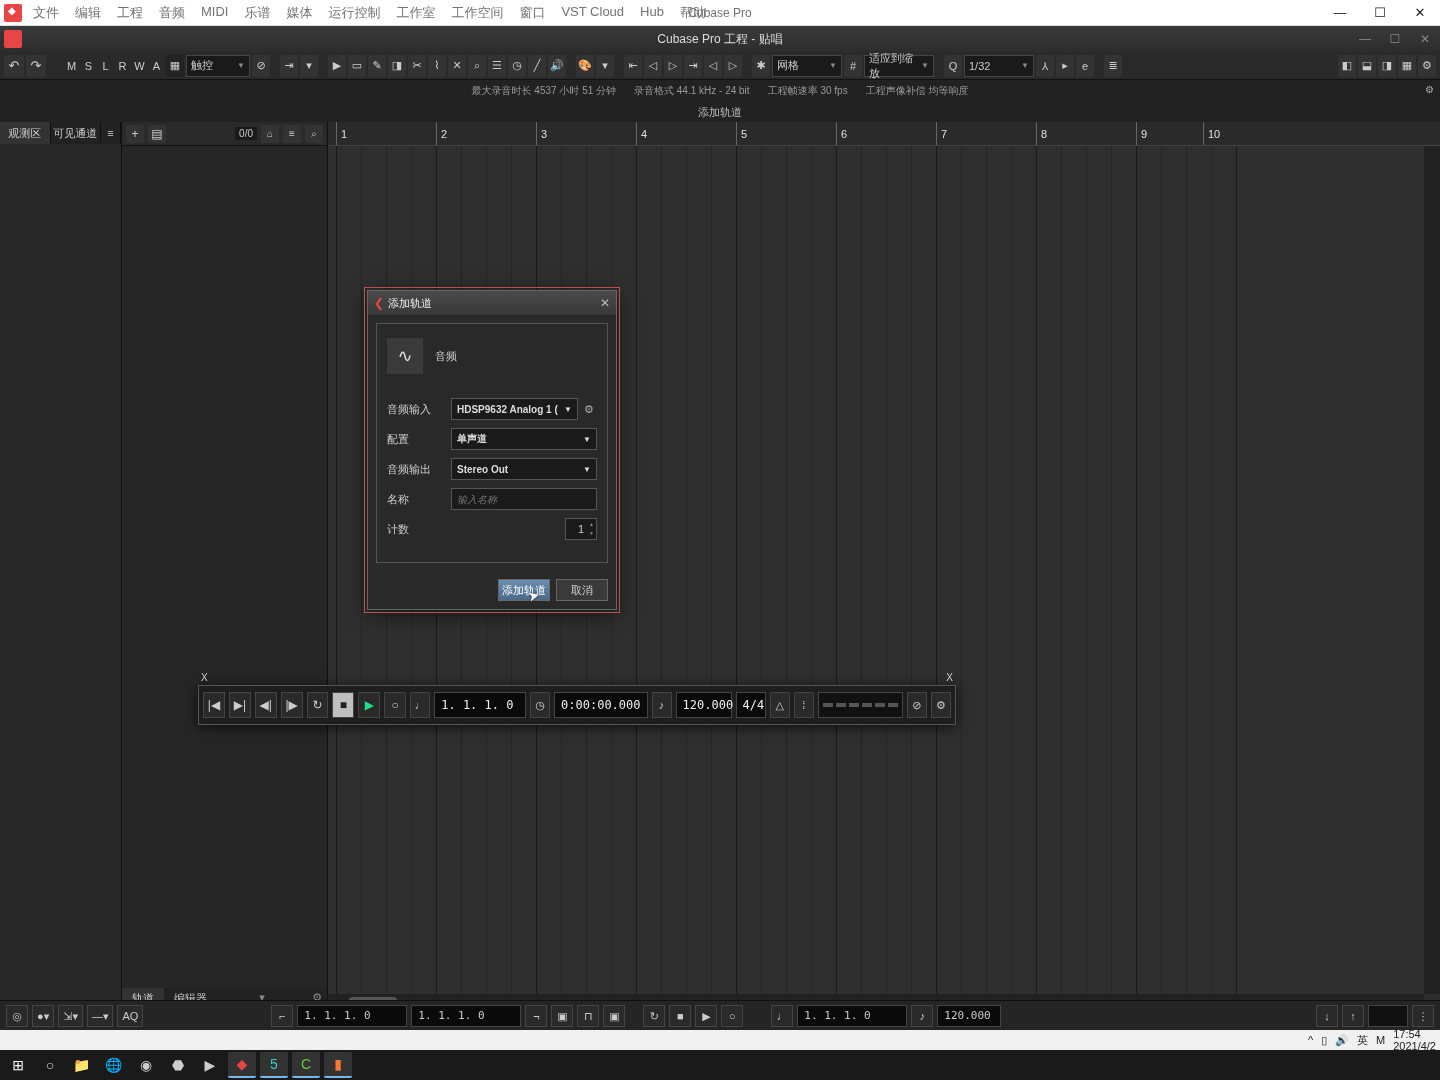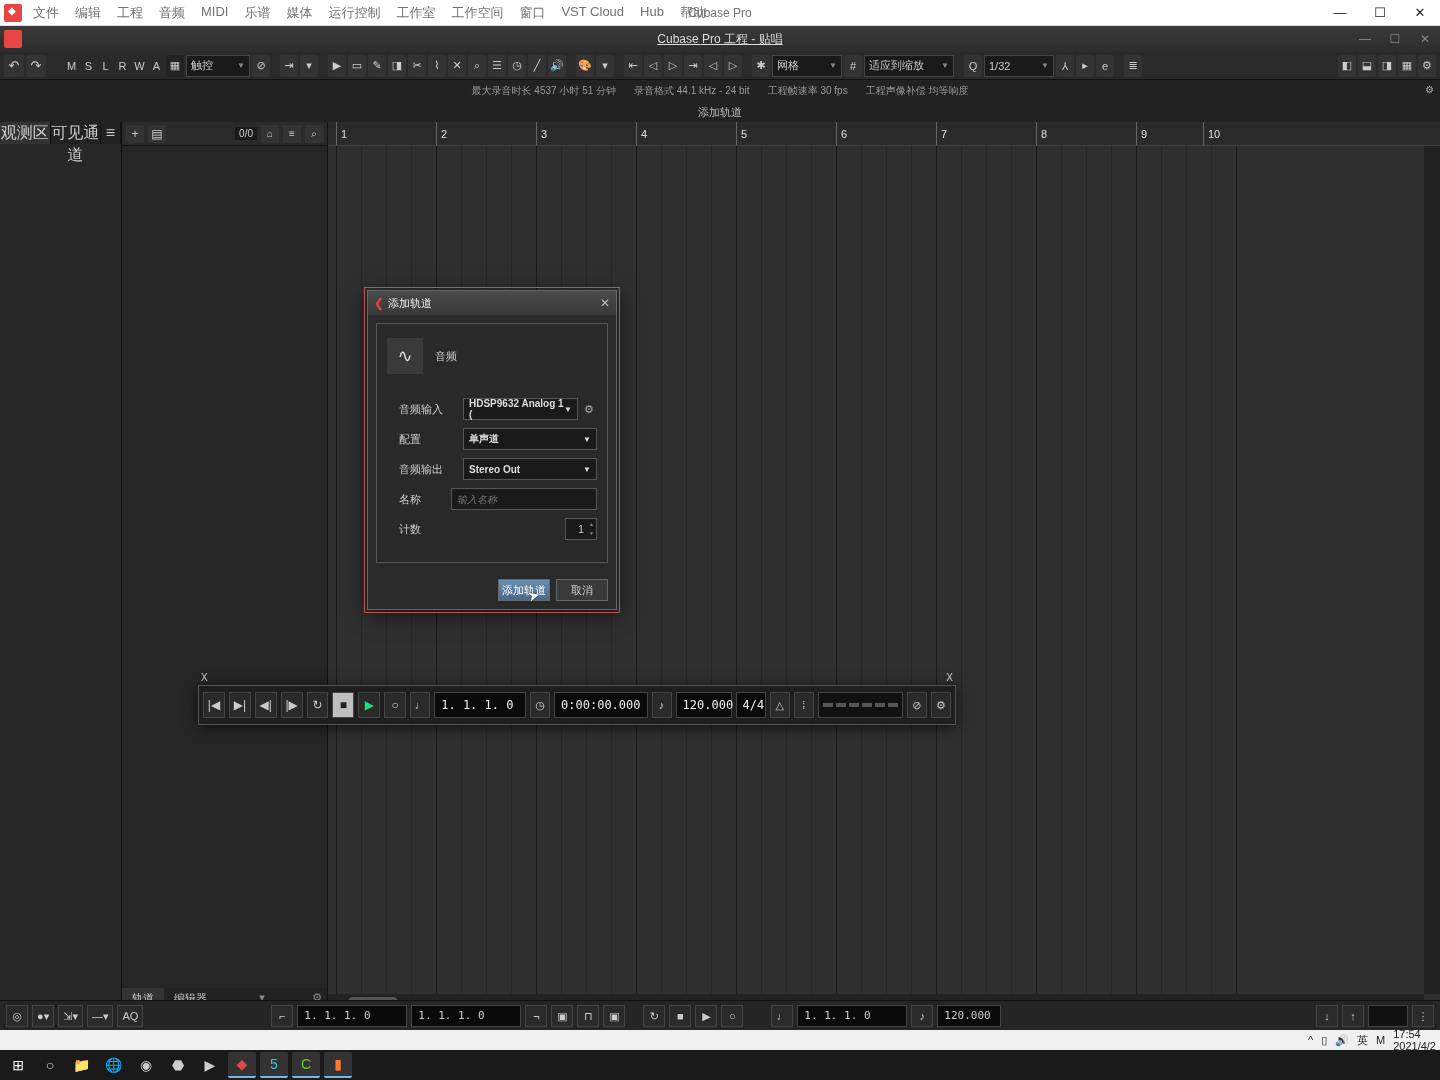--- a/index.html
+++ b/index.html
@@ -11,21 +11,21 @@
 .os-titlebar .app-ico::after { content:"◆"; color:#fff; font-size:10px; position:absolute; top:1px; left:4px; }
 .menu-row { display:flex; gap:2px; }
 .menu-row span { padding:4px 7px; color:#737373; font-size:13px; cursor:default; }
 .os-title { position:absolute; left:50%; transform:translateX(-50%); color:#737373; font-size:12px; }
 .winctl { margin-left:auto; display:flex; }
 .winctl div { width:40px; height:26px; text-align:center; line-height:26px; color:#222; font-size:13px; }
 
 
 .sub-titlebar { height:26px; background:linear-gradient(#3a3a3a,#2c2c2c); display:flex; align-items:center; position:relative; }
 .sub-titlebar .app-ico { width:18px; height:18px; margin:0 4px; background:#e84545; border-radius:2px; }
-.sub-title { position:absolute; left:50%; transform:translateX(-50%); color:#ddd; font-size:12px;text-decoration:underline; }
+.sub-title { position:absolute; left:50%; transform:translateX(-50%); color:#ddd; font-size:12px; }
 .sub-winctl { margin-left:auto; display:flex; }
 .sub-winctl div { width:30px; text-align:center; color:#888; font-size:12px; }
 
 
 .main-toolbar { height:28px; background:#2a2a2a; display:flex; align-items:center; padding:0 4px; gap:2px; border-bottom:1px solid #111; }
 .tb-btn { width:18px; height:22px; display:flex; align-items:center; justify-content:center; color:#ccc; font-size:11px; background:#333; border-radius:2px; }
 .tb-btn.dk { background:#232323; }
 .tb-letter { width:15px; height:20px; text-align:center; line-height:20px; color:#ccc; background:#2a2a2a; font-size:11px; }
 .tb-sep { width:6px; }
 .tb-combo { height:22px; background:#1a1a1a; border:1px solid #444; display:flex; align-items:center; padding:0 4px; color:#ccc; font-size:11px; }
@@ -36,21 +36,21 @@
 
 
 .info-strip { height:22px; background:#222; display:flex; align-items:center; justify-content:center; gap:18px; color:#999; font-size:10px; position:relative; }
 .info-strip .gear { position:absolute; right:6px; top:4px; color:#aaa; }
 .no-sel { height:20px; background:#222; text-align:center; line-height:20px; color:#bbb; font-size:11px; }
 
 
 .workspace { position:absolute; top:122px; left:0; right:0; bottom:70px; display:flex; background:#1e1e1e; }
 .inspector { width:122px; background:#272727; display:flex; flex-direction:column; border-right:1px solid #111; }
 .insp-tabs { display:flex; height:22px; background:#222; }
-.insp-tabs span { flex:1; text-align:center; line-height:22px; font-size:16px; color:#ccc; border-right:1px solid #111; }
+.insp-tabs span { flex:1; text-align:center; line-height:22px; font-size:11px; color:#ccc; border-right:1px solid #111; }
 .insp-tabs span.act { background:#333; }
 .tracklist { width:206px; background:#262626; border-right:1px solid #111; position:relative; }
 .tl-header { height:24px; display:flex; align-items:center; gap:4px; padding:0 4px; background:#2a2a2a; border-bottom:1px solid #111; }
 .tl-header .add { width:18px; height:18px; background:#333; text-align:center; line-height:18px; border-radius:2px; font-size:12px; }
 .tl-header .count { margin-left:auto; font-size:10px; background:#1a1a1a; padding:1px 4px; }
 .tl-header .ico { width:18px; height:18px; background:#333; text-align:center; line-height:18px; font-size:10px; }
 .tracklist-tabs { position:absolute; bottom:0; left:0; right:0; height:22px; display:flex; background:#222; }
 .tracklist-tabs span { padding:3px 10px; font-size:11px; color:#ccc; }
 .tracklist-tabs span.act { background:#333; }
 .tracklist-tabs .sm { margin-left:auto; padding:3px 5px; color:#888; }
@@ -69,21 +69,21 @@
 .dialog { position:absolute; top:290px; left:367px; width:250px; background:#2a2a2a; border:1px solid #666; box-shadow:0 4px 20px rgba(0,0,0,.6); z-index:50; outline:1px solid #c0504e; outline-offset:2px;}
 .dlg-title { height:24px; display:flex; align-items:center; padding:0 6px; background:linear-gradient(#4a4a4a,#383838); }
 .dlg-title .ico { color:#e84545; font-size:12px; margin-right:4px; }
 .dlg-title span { font-size:11px; color:#eee; }
 .dlg-title .close { margin-left:auto; color:#bbb; font-size:12px; cursor:pointer; }
 .dlg-body { padding:8px; }
 .dlg-inner { border:1px solid #555; padding:14px 10px; background:#292929; }
 .track-type { display:flex; align-items:center; gap:12px; margin-bottom:24px; }
 .track-type .box { width:36px; height:36px; background:#3a3a3a; display:flex; align-items:center; justify-content:center; font-size:18px; color:#ddd; }
 .form-row { display:flex; align-items:center; margin-bottom:8px; font-size:11px; }
-.form-row label { width:64px; color:#ccc;margin-left:12px; }
+.form-row label { width:64px; color:#ccc; }
 .form-row .sel { flex:1; height:22px; background:#1a1a1a; border:1px solid #555; display:flex; align-items:center; padding:0 5px; color:#ddd; font-size:10px;font-weight:bold; }
 .form-row .sel .arr { margin-left:auto; font-size:8px; }
 .form-row .gear { width:16px; text-align:center; margin-left:3px; color:#aaa; }
 .form-row input { flex:1; height:22px; background:#1a1a1a; border:1px solid #555; color:#888; padding:0 5px; font-size:10px; font-style:italic; }
 .form-row.count { justify-content:flex-end; }
 .form-row.count .spin { width:32px; height:22px; background:#1a1a1a; border:1px solid #555; text-align:right; padding:0 12px 0 4px; line-height:20px; position:relative; }
 .form-row.count .spin::after { content:"▲\A▼"; white-space:pre; position:absolute; right:2px; top:1px; font-size:5px; line-height:9px; color:#888; }
 .form-row.count label { flex:1; }
 .dlg-btns { display:flex; justify-content:flex-end; gap:6px; padding:8px; }
 .dlg-btns button { width:52px; height:22px; font-size:11px; border:1px solid #666; cursor:pointer; }
@@ -202,21 +202,21 @@
   <div class="tb-btn">⇥</div>
   <div class="tb-btn">◁</div>
   <div class="tb-btn">▷</div>
   <div class="tb-sep"></div>
   <div class="tb-btn">✱</div>
   <div class="tb-combo" style="width:70px">
       <span>网格</span>
       <span class="arrow">▼</span>
     </div>
   <div class="tb-btn">#</div>
-  <div class="tb-combo" style="width:90px">
+  <div class="tb-combo" style="width:70px">
       <span>适应到缩放</span>
       <span class="arrow">▼</span>
     </div>
   <div class="tb-sep"></div>
   <div class="tb-btn">Q</div>
   <div class="tb-combo" style="width:70px">
       <span>1/32</span>
       <span class="arrow">▼</span>
     </div>
   <div class="tb-btn">⅄</div>

